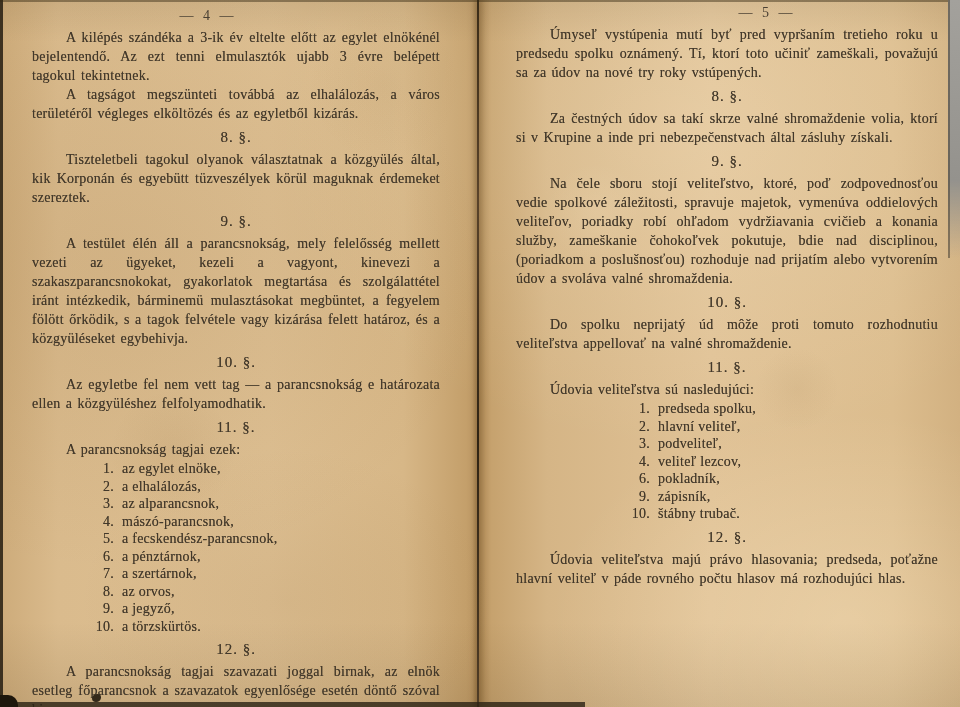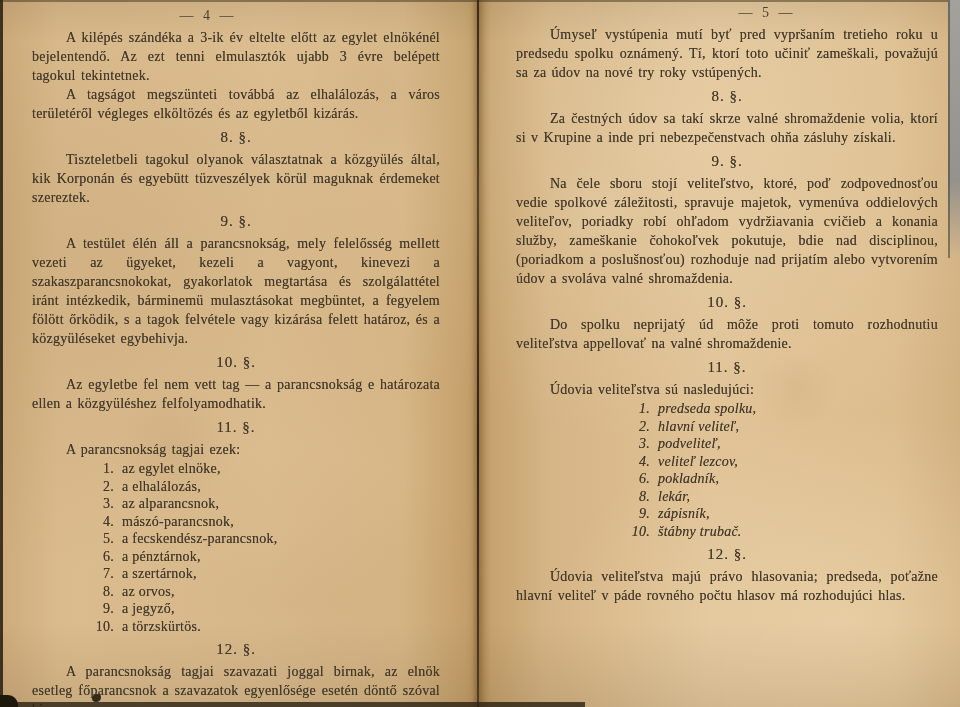--- a/index.html
+++ b/index.html
@@ -66,21 +66,21 @@
     text-align:center;font-size:15px;line-height:19px;
     margin:5px 0 3px;letter-spacing:1px;
     text-shadow:0 0 0.5px rgba(62,50,32,0.65);
   }
   .list{
     margin:1px 0 0 0;font-size:14px;line-height:17.5px;
     letter-spacing:0.25px;
     text-shadow:0 0 0.5px rgba(62,50,32,0.65);
   }
   .page-l .list{padding-left:52px;}
-  .page-r .list{padding-left:104px;font-style:italic;}
+  .page-r .list{padding-left:104px;}
   .li{white-space:nowrap;}
   .li .num{display:inline-block;width:30px;text-align:right;margin-right:8px;}
 </style>
 </head>
 <body>
 
 <div class="photo">
   <div class="grain"></div>
 
   <div class="page page-l">
@@ -108,34 +108,33 @@
       <div class="li"><span class="num">10.</span><span>a törzskürtös.</span></div>
     </div>
     <div class="sec">12. §.</div>
     <p class="body">A parancsnokság tagjai szavazati joggal birnak, az elnök esetleg főparancsnok a szavazatok egyenlősége esetén döntő szóval bir.</p>
   </div>
 
   <div class="page page-r">
     <div class="pg-header">— 5 —</div>
     <p class="body">Úmyseľ vystúpenia mutí byť pred vypršaním tretieho roku u predsedu spolku oznámený. Tí, ktorí toto učiniť zameškali, považujú sa za údov na nové try roky vstúpených.</p>
     <div class="sec">8. §.</div>
-    <p class="body">Za čestných údov sa takí skrze valné shromaždenie volia, ktorí si v Krupine a inde pri nebezpečenstvach ohňa zásluhy získali.</p>
+    <p class="body">Za čestných údov sa takí skrze valné shromaždenie volia, ktorí si v Krupine a inde pri nebezpečenstvach által zásluhy získali.</p>
     <div class="sec">9. §.</div>
     <p class="body">Na čele sboru stojí veliteľstvo, ktoré, poď zodpovednosťou vedie spolkové záležitosti, spravuje majetok, vymenúva oddielových veliteľov, poriadky robí ohľadom vydržiavania cvičieb a konania služby, zameškanie čohokoľvek pokutuje, bdie nad disciplinou, (poriadkom a poslušnosťou) rozhoduje nad prijatím alebo vytvorením údov a svoláva valné shromaždenia.</p>
     <div class="sec">10. §.</div>
     <p class="body">Do spolku neprijatý úd môže proti tomuto rozhodnutiu veliteľstva appellovať na valné shromaždenie.</p>
     <div class="sec">11. §.</div>
     <p class="body">Údovia veliteľstva sú nasledujúci:</p>
     <div class="list">
       <div class="li"><span class="num">1.</span><span>predseda spolku,</span></div>
       <div class="li"><span class="num">2.</span><span>hlavní veliteľ,</span></div>
       <div class="li"><span class="num">3.</span><span>podveliteľ,</span></div>
       <div class="li"><span class="num">4.</span><span>veliteľ lezcov,</span></div>
       <div class="li"><span class="num">6.</span><span>pokladník,</span></div>
-      <div class="li"><span class="num">8.</span><span>lekár,</span></div>
       <div class="li"><span class="num">9.</span><span>zápisník,</span></div>
       <div class="li"><span class="num">10.</span><span>štábny trubač.</span></div>
     </div>
     <div class="sec">12. §.</div>
     <p class="body">Údovia veliteľstva majú právo hlasovania; predseda, poťažne hlavní veliteľ v páde rovného počtu hlasov má rozhodujúci hlas.</p>
   </div>
 
   <div class="gutter"></div>
   <div class="edge-left"></div>
   <div class="edge-top"></div>

